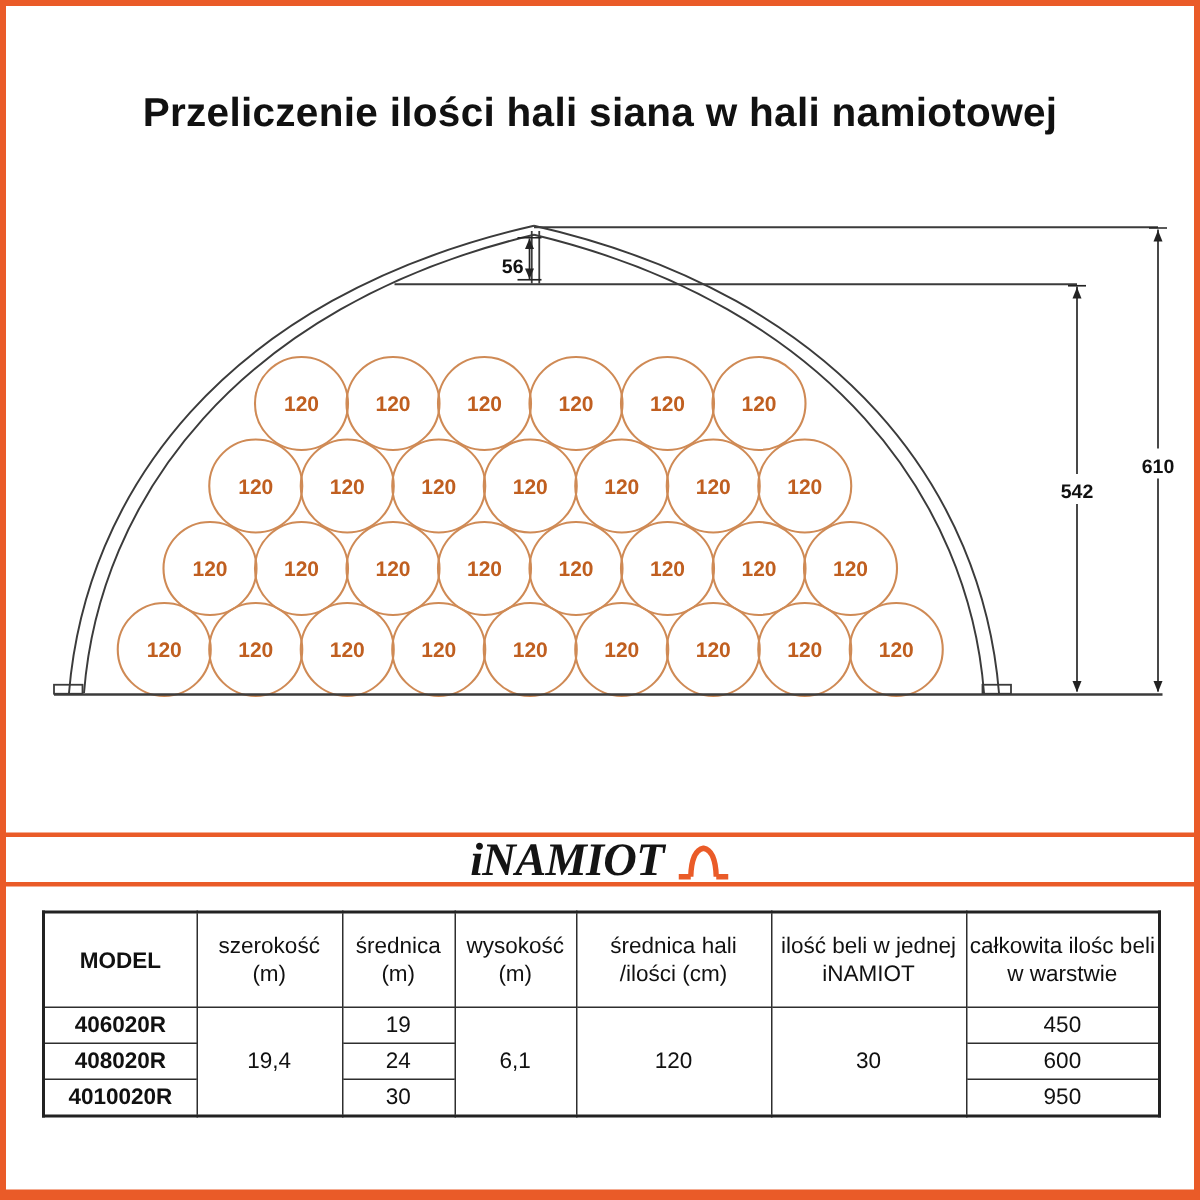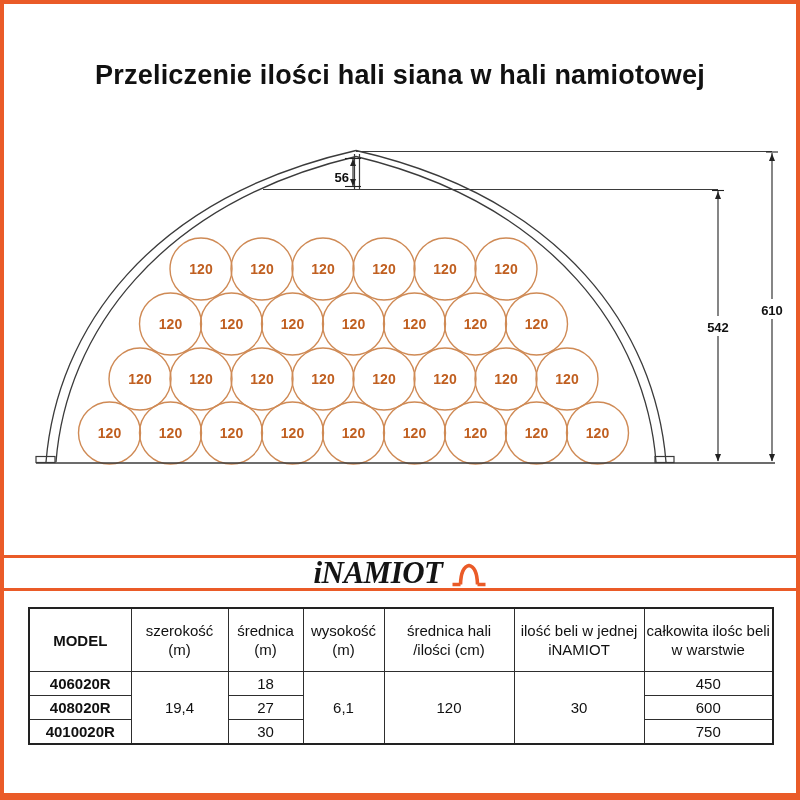--- a/index.html
+++ b/index.html
@@ -242,32 +242,32 @@
         <div>iNAMIOT</div>
       </td>
       <td>
         <div>całkowita ilośc beli</div>
         <div>w warstwie</div>
       </td>
     </tr>
     <tr class="data">
       <td class="bold">406020R</td>
       <td rowspan="3">19,4</td>
-      <td>18</td>
+      <td>19</td>
       <td rowspan="3">6,1</td>
       <td rowspan="3">120</td>
       <td rowspan="3">30</td>
       <td>450</td>
     </tr>
     <tr class="data">
       <td class="bold">408020R</td>
-      <td>27</td>
+      <td>24</td>
       <td>600</td>
     </tr>
     <tr class="data">
       <td class="bold">4010020R</td>
       <td>30</td>
-      <td>750</td>
+      <td>950</td>
     </tr>
   </tbody>
     </table>
 
 </div>
 
 </body></html>

